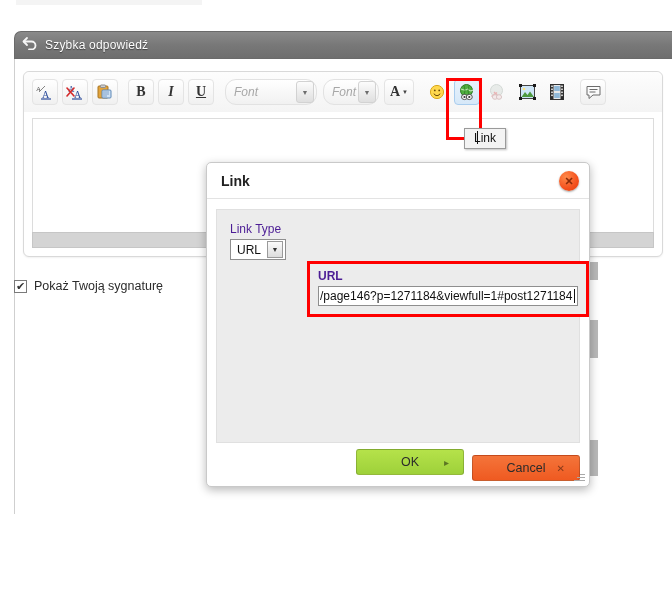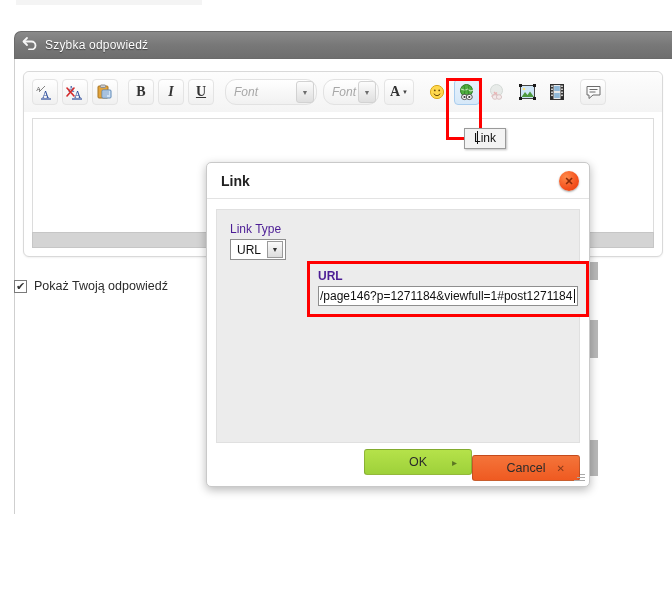--- a/index.html
+++ b/index.html
@@ -204,21 +204,21 @@
     font-family: "Liberation Sans", sans-serif;
     position: relative;
   }
   .url-input .caret-bar {
     position: absolute; right: 2px; top: 2px; width: 1px; height: 14px;
     background: #111;
   }
 
   .dlg-footer {
     position: absolute; left: 9px; right: 9px; bottom: 9px; height: 30px;
-    display: flex; align-items: center; justify-content: flex-end; 
+    display: flex; align-items: center; justify-content: flex-end; gap: 8px;
   }
   .btn {
     height: 26px; min-width: 108px; border-radius: 3px;
     display: flex; align-items: center; justify-content: center;
     position: relative; font-size: 12.5px; color: #2b2b2b;
     border: 1px solid rgba(0,0,0,.18);
   }
   .btn .glyph {
     position: absolute; right: 14px; font-size: 10px; color: rgba(0,0,0,.45);
   }
@@ -404,21 +404,21 @@
     <span class="caret"></span>
     <span>Link</span>
   </div>
 
   <div class="left-border"></div>
 
   <div class="sig-row">
     <span class="cbx">
       <span>✔</span>
     </span>
-    <span class="sig-label">Pokaż Twoją odpowiedź</span>
+    <span class="sig-label">Pokaż Twoją sygnaturę</span>
   </div>
 
   <div class="dlg">
 
     <div class="dlg-title-bar">
       <span class="dlg-title">Link</span>
       <span class="dlg-close">✕</span>
     </div>
 
     <div class="dlg-content">

